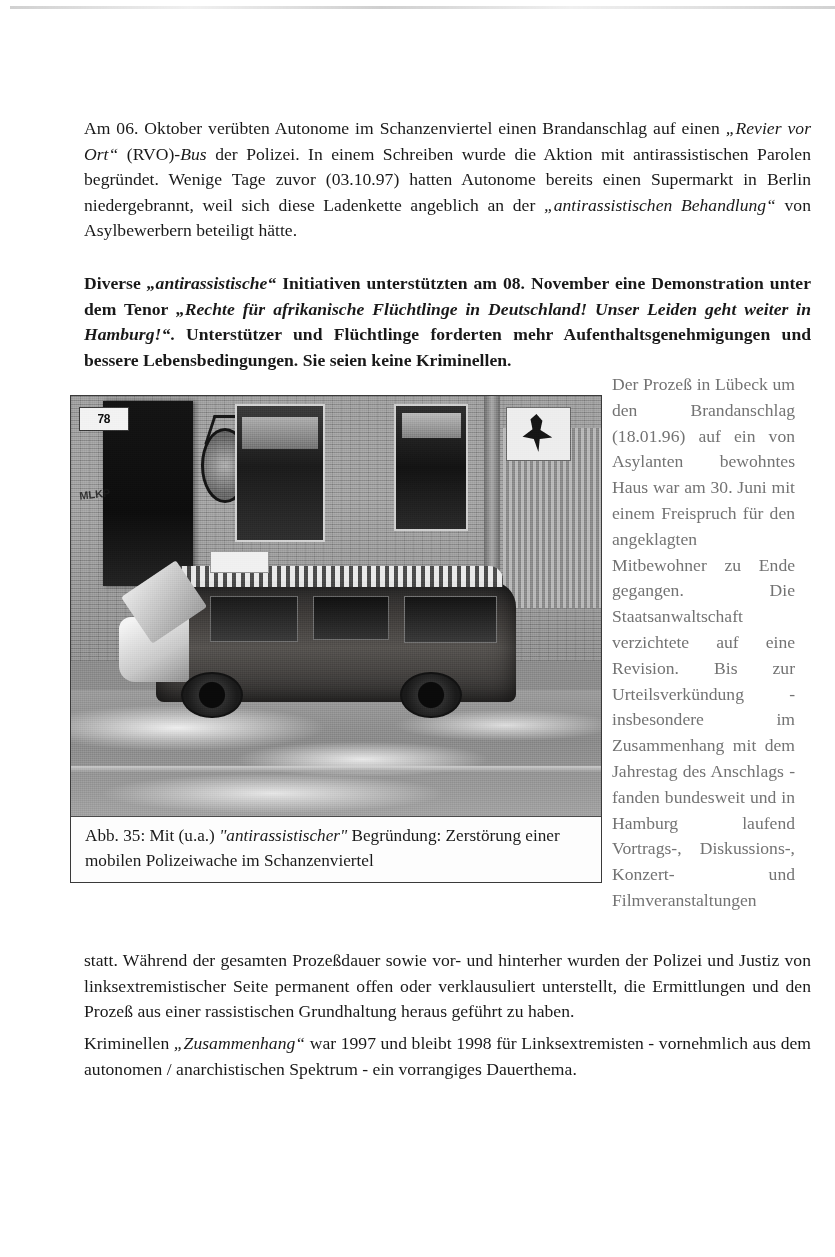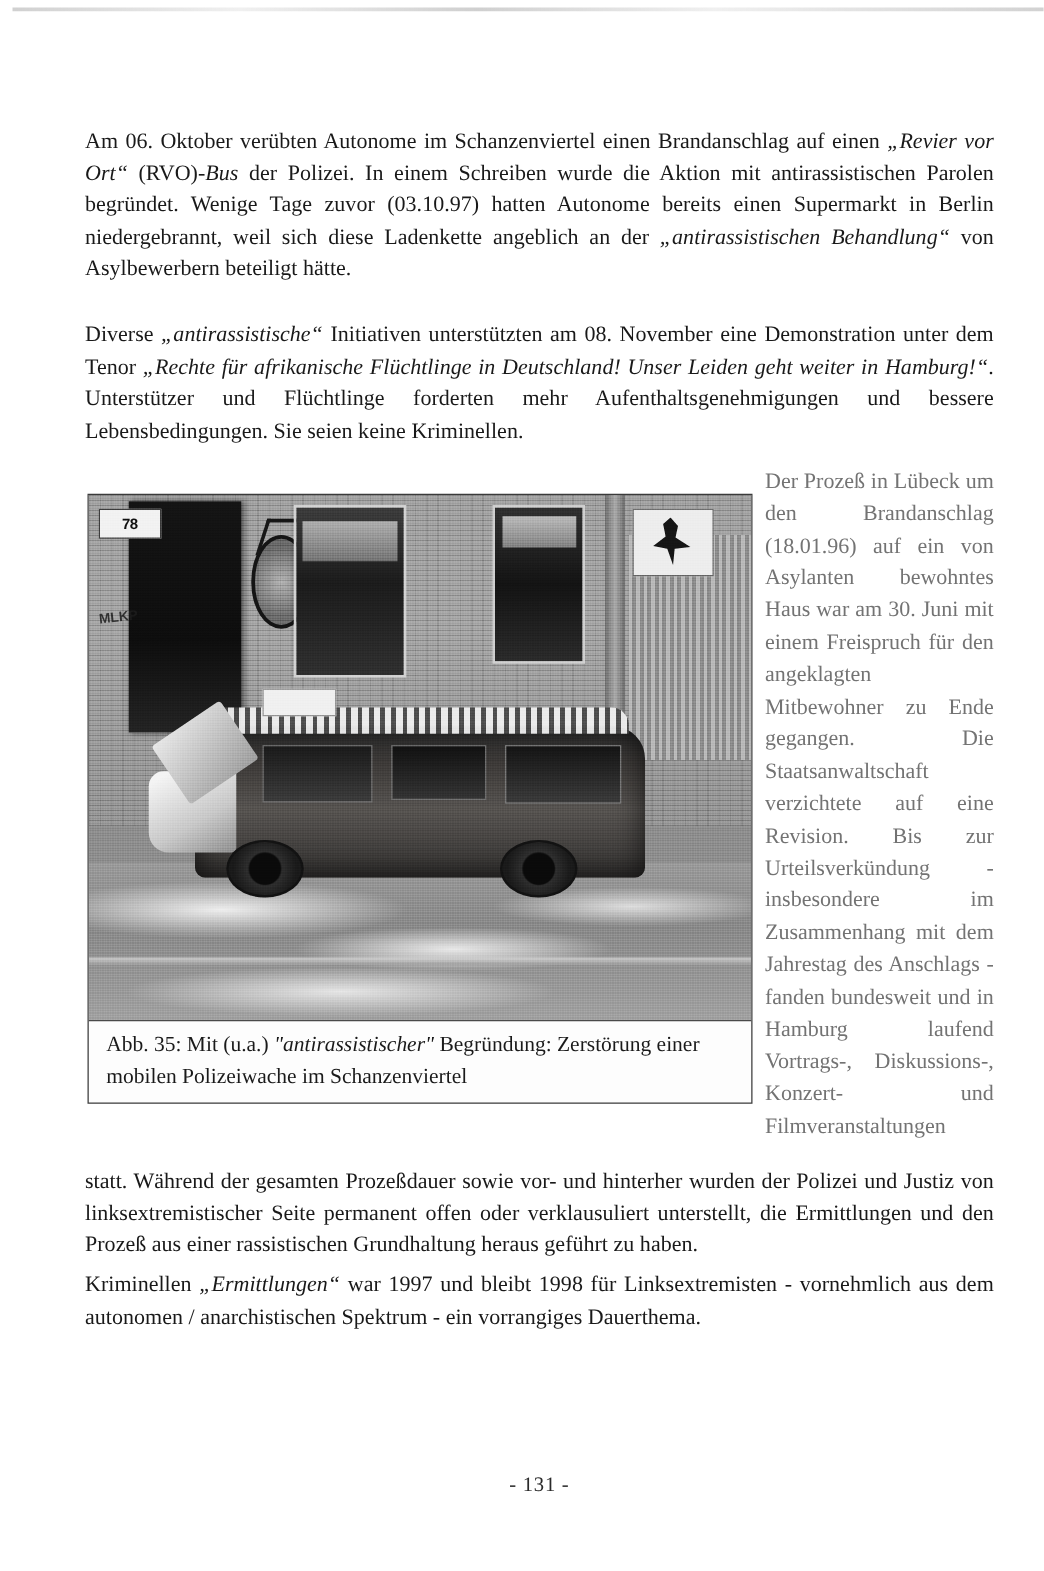--- a/index.html
+++ b/index.html
@@ -38,27 +38,27 @@
     top: 0;
     width: 727px;
     height: 1257px;
   }
 
   p.body-text {
     font-size: 17.6px;
     line-height: 25.6px;
     text-align: justify;
     text-justify: inter-word;
-    margin: 0;
+    margin: 16px;
     color: #191919;
     letter-spacing: 0.02px;
   }
 
   .para-1 { position: absolute; left: 0; top: 100px;  width: 727px; }
-  .para-2 { position: absolute; left: 0; top: 255px;  width: 727px; }
+  .para-2 { position: absolute; left: 0; top: 255px;  width: 727px; font-weight: bold; }
   .para-3 { position: absolute; left: 0; top: 932px;  width: 727px; }
   .para-4 { position: absolute; left: 0; top: 1015px; width: 727px; }
 
   i, .it { font-style: italic; }
 
   
   .figure-block {
     position: absolute;
     left: 2px;
     top: 395px;
@@ -393,17 +393,16 @@
     </div>
     <div class="caption"><span>Abb. 35: Mit (u.a.) </span><i>"antirassistischer"</i><span> Begründung: Zerstörung einer mobilen Polizeiwache im Schanzenviertel</span></div>
   </div>
 
   <div class="side-column">
     <p>Der Prozeß in Lübeck um den Brandanschlag (18.01.96) auf ein von Asylanten bewohntes Haus war am 30. Juni mit einem Freispruch für den angeklagten Mitbewohner zu Ende gegangen. Die Staatsanwaltschaft verzichtete auf eine Revision. Bis zur Urteilsverkündung - insbesondere im Zusammenhang mit dem Jahrestag des Anschlags - fanden bundesweit und in Hamburg laufend Vortrags-, Diskussions-, Konzert- und Filmveranstaltungen</p>
   </div>
 
   <p class="body-text para-3"><span>statt. Während der gesamten Prozeßdauer sowie vor- und hinterher wurden der Polizei und Justiz von linksextremistischer Seite permanent offen oder verklausuliert unterstellt, die Ermittlungen und den Prozeß aus einer rassistischen Grundhaltung heraus geführt zu haben.</span></p>
 
-  <p class="body-text para-4"><span>Kriminellen </span><i>„Ermittlungen“</i><span> war 1997 und bleibt 1998 für Linksextremisten - vornehmlich aus dem autonomen / anarchistischen Spektrum - ein vorrangiges Dauerthema.</span></p>
-
-  <div class="folio">- 131 -</div>
+  <p class="body-text para-4"><span>Kriminellen </span><i>„Zusammenhang“</i><span> war 1997 und bleibt 1998 für Linksextremisten - vornehmlich aus dem autonomen / anarchistischen Spektrum - ein vorrangiges Dauerthema.</span></p>
+
 
 </div>
 
 </body></html>

